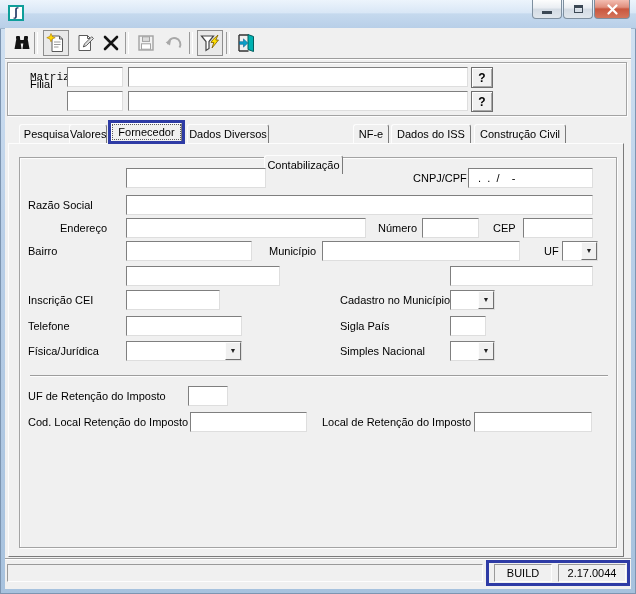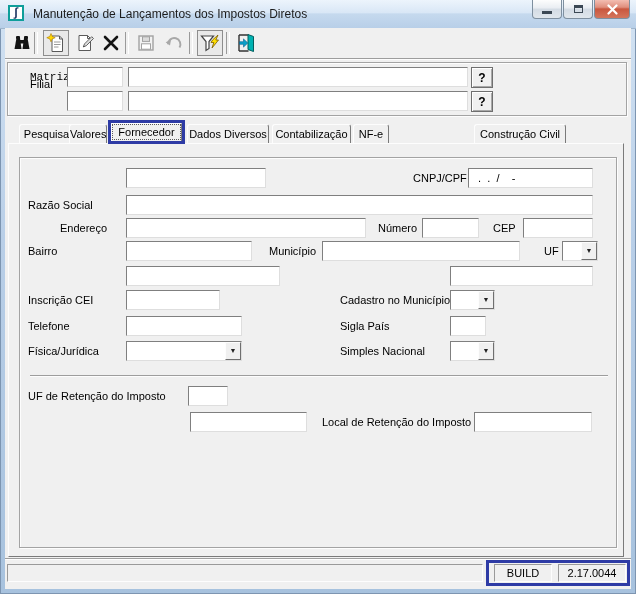--- a/index.html
+++ b/index.html
@@ -69,21 +69,20 @@
        border:3px solid #2e3ba5;z-index:5;}
   svg{display:block;}
 </style>
 </head>
 <body>
 
 <div class="win">
 
   <div class="titlebar">
     <div class="appicon">∫</div>
-    <span class="title-text">Manutenção de Lançamentos dos Impostos Diretos</span>
     <div class="winbtn" style="left:532px;width:30px;">
       <div class="g-min"></div>
     </div>
     <div class="winbtn" style="left:563px;width:30px;">
       <div class="g-max"></div>
     </div>
     <div class="winbtn close" style="left:594px;width:36px;">
       <svg width="11" height="11" viewBox="0 0 11 11">
         <path d="M1.5 1.5 L9.5 9.5 M9.5 1.5 L1.5 9.5" stroke="#fff" stroke-width="2.2" stroke-linecap="round"></path>
       </svg>
@@ -164,22 +163,23 @@
     <input class="tbox" style="left: 123px; top: 63px; width: 340px;" value="">
     <button class="qbtn" style="left:466px;top:63px;">?</button>
 
     <div class="tab" style="left:14px;width:55px;">Pesquisa</div>
     <div class="tab" style="left:64px;width:38px;">Valores</div>
     <div class="tab-active-box">
       <div class="tab-active-face">Fornecedor</div>
       <div class="focusrect"></div>
     </div>
     <div class="tab" style="left:182px;width:82px;">Dados Diversos</div>
-    <div class="tab" style="left:267px;width:79px;">Contabilização</div>
+    <div class="tab" style="left:259px;width:79px;margin-top:31px;">Contabilização</div>
     <div class="tab" style="left:348px;width:36px;">NF-e</div>
+    <div class="tab" style="left:386px;width:80px;">Dados do ISS</div>
     <div class="tab" style="left:469px;width:92px;">Construção Civil</div>
 
     <div class="tabpage"></div>
     <div class="groupbox"></div>
 
     <input class="tbox formel" style="left: 121px; top: 140px; width: 140px;" value="">
     <span class="lbl formel" style="left:408px;top:140px;">CNPJ/CPF</span>
     <input class="tbox formel" style="left: 463px; top: 140px; width: 125px;" value="  .  .  /    -">
 
     <span class="lbl formel" style="left:23px;top:167px;">Razão Social</span>
@@ -227,20 +227,21 @@
     <div class="combo formel" style="left:445px;top:313px;width:45px;">
       <span class="combo-value"></span>
       <span class="combo-btn">▼</span>
     </div>
 
     <div class="hsep formel" style="left:25px;top:347px;width:578px;"></div>
 
     <span class="lbl formel" style="left:23px;top:358px;text-align:right;">UF de Retenção do Imposto</span>
     <input class="tbox formel" style="left: 183px; top: 358px; width: 40px;" value="">
 
+    <span class="lbl formel" style="left:23px;top:384px;">Cod. Local Retenção do Imposto</span>
     <input class="tbox formel" style="left: 185px; top: 384px; width: 117px;" value="">
     <span class="lbl formel" style="left:317px;top:384px;">Local de Retenção do Imposto</span>
     <input class="tbox formel" style="left: 469px; top: 384px; width: 118px;" value="">
 
     <div class="hsep" style="left:0;top:530px;width:626px;"></div>
     <div class="spanel" style="left:2px;top:536px;width:476px;"></div>
     <div class="blue-annot"></div>
     <div class="spanel" style="left:489px;top:536px;width:58px;z-index:6;">BUILD</div>
     <div class="spanel" style="left:553px;top:536px;width:68px;z-index:6;">2.17.0044</div>
 

